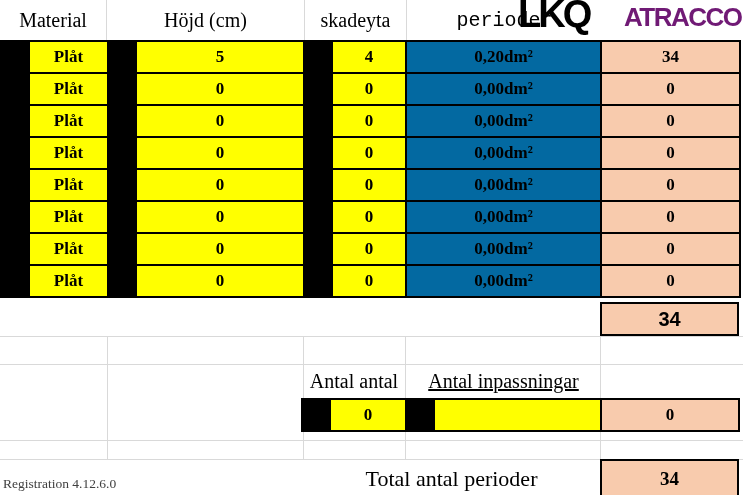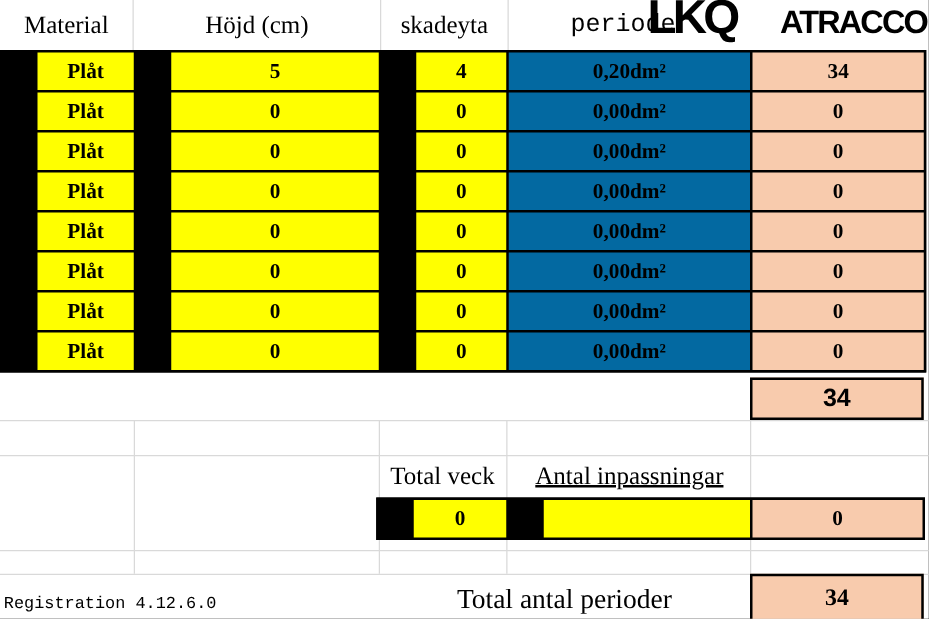--- a/index.html
+++ b/index.html
@@ -25,21 +25,21 @@
   
   .logo-lkq{
     position:absolute;top:-7px;left:518px;
     font-family:"Liberation Sans","DejaVu Sans",sans-serif;
     font-weight:900;font-size:38px;letter-spacing:-3px;color:#000;
     z-index:5;
   }
   .logo-atracco{
     position:absolute;top:2px;left:624px;
     font-family:"Liberation Sans","DejaVu Sans",sans-serif;
-    font-weight:800;font-size:26px;letter-spacing:-1.5px;color:#000000;
+    font-weight:800;font-size:26px;letter-spacing:-1.5px;color:#701a75;
     z-index:5;
   }
 
   
   .main-table{
     position:absolute;top:40px;left:0;
     display:grid;
     grid-template-columns:105px 194px 100px 193px 137px;
     grid-auto-rows:30px;
     gap:2px;
@@ -85,22 +85,22 @@
     display:flex;align-items:center;justify-content:center;font-size:22px;
   }
   .total-cell-bottom{
     position:absolute;left:600px;top:459px;width:139px;height:40px;
     background:#F8CBAD;border:2px solid #000;box-sizing:border-box;
     display:flex;align-items:center;justify-content:center;
     font-weight:bold;font-size:19px;
   }
   .registration{
     position:absolute;left:3px;top:476px;
-    font-family:Liberation Mono, monospace;
-    font-size:13.5px;color:#000000;text-shadow:0 0 2px #ffffff;
+    font-family:Liberation Serif, serif;
+    font-size:13.5px;color:#404040;text-shadow:0 0 2px #ffffff;
   }
 </style>
 </head>
 <body>
 
 <div class="header-row">
   <div class="header-cell">Material</div>
   <div class="header-cell">Höjd (cm)</div>
   <div class="header-cell">skadeyta</div>
   <div class="header-cell">perioder</div>
@@ -163,21 +163,21 @@
 <div class="gl gl-h" style="top:364px"></div>
 <div class="gl gl-h" style="top:440px"></div>
 <div class="gl gl-h" style="top:459px"></div>
 <div class="gl gl-v" style="left:107px"></div>
 <div class="gl gl-v" style="left:303px"></div>
 <div class="gl gl-v" style="left:405px"></div>
 <div class="gl gl-v" style="left:600px"></div>
 
 <div class="total-cell-top">34</div>
 
-<div class="sub-header-veck">Total veck</div>
+<div class="sub-header-veck">Antal antal</div>
 <div class="sub-header-inp">Antal inpassningar</div>
 
 <div class="sub-row">
   <div class="cell c-yellow">0</div>
   <div class="cell c-yellow"></div>
   <div class="cell c-salmon">0</div>
 </div>
 
 <div class="footer-label">Total antal perioder</div>
 <div class="total-cell-bottom">34</div>

